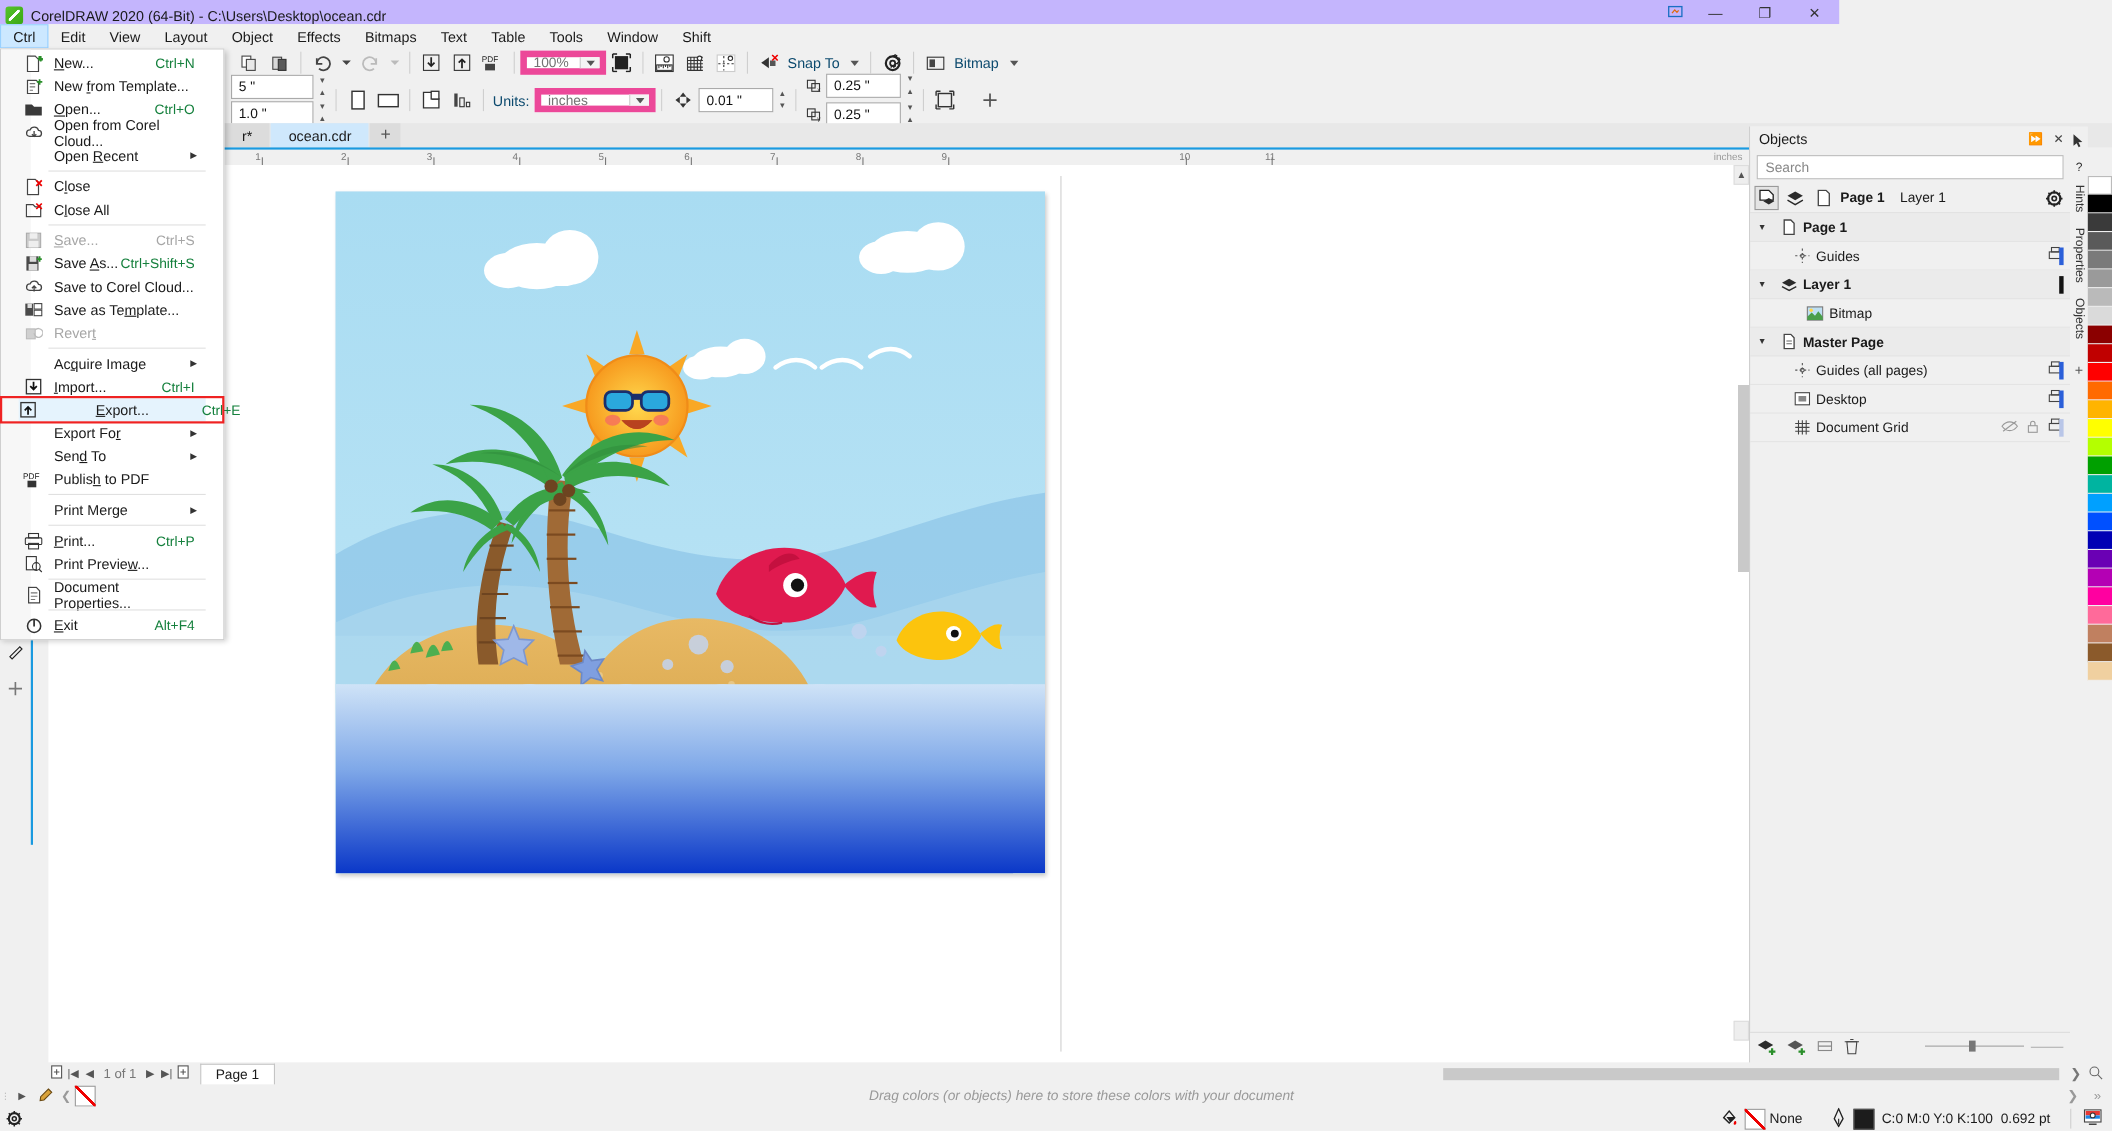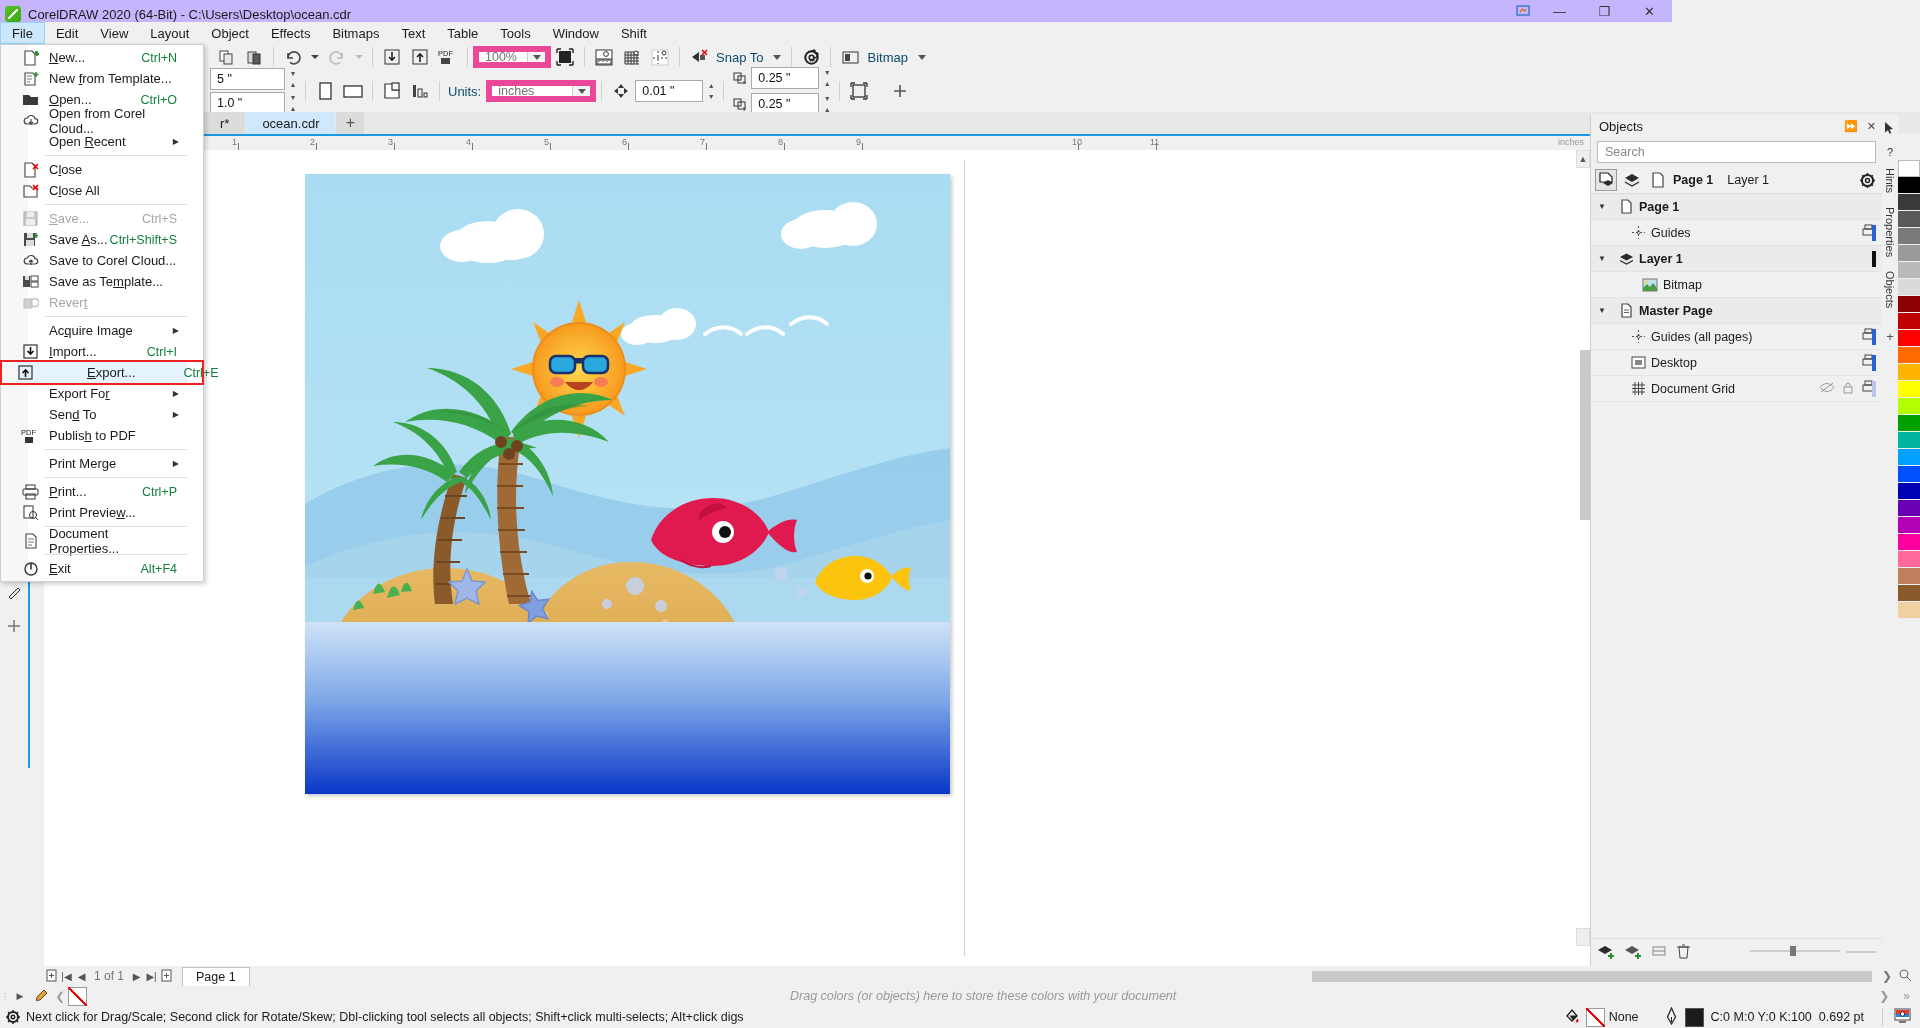--- a/index.html
+++ b/index.html
@@ -237,21 +237,21 @@
           </svg>
       </div>
       <div class="win-btn">—</div>
       <div class="win-btn">❐</div>
       <div class="win-btn close">✕</div>
     </div>
   </div>
 
   <div class="menubar">
     <div class="menu-item active">
-        <span>File</span>
+        <span>Ctrl</span>
       </div>
     <div class="menu-item">
         <span>Edit</span>
       </div>
     <div class="menu-item">
         <span>View</span>
       </div>
     <div class="menu-item">
         <span>Layout</span>
       </div>
@@ -1173,21 +1173,20 @@
   </div>
 
   <div class="statusbar">
     <span style="width:26px;display:flex;align-items:center;justify-content:center">
       <svg width="16" height="16" viewBox="0 0 16 16">
           <circle cx="8" cy="8" r="5" fill="none" stroke="#222" stroke-width="2"></circle>
           <circle cx="8" cy="8" r="1.8" fill="#f0f0f0" stroke="#222" stroke-width="1.4"></circle>
           <path d="M8 1v2.5M8 12.5V15M1 8h2.5M12.5 8H15M3 3l1.8 1.8M11.2 11.2L13 13M13 3l-1.8 1.8M4.8 11.2L3 13" stroke="#222" stroke-width="1.4"></path>
         </svg>
     </span>
-    <span>Next click for Drag/Scale; Second click for Rotate/Skew; Dbl-clicking tool selects all objects; Shift+click multi-selects; Alt+click digs</span>
 
     <div style="flex:1"></div>
 
     <span style="display:flex;align-items:center;gap:4px;margin-right:26px;">
       <span>
         <svg width="18" height="18" viewBox="0 0 18 18">
             <path d="M3 9l5-6 5 6-5 5z" fill="none" stroke="#222" stroke-width="1.3"></path>
             <path d="M5.5 8.5h8l-4.7 4.6z" fill="#222"></path>
             <path d="M14 12c1.2 2 0 3.4-1.1 3.4S11.7 14 13 12z" fill="#e00"></path>
           </svg>

